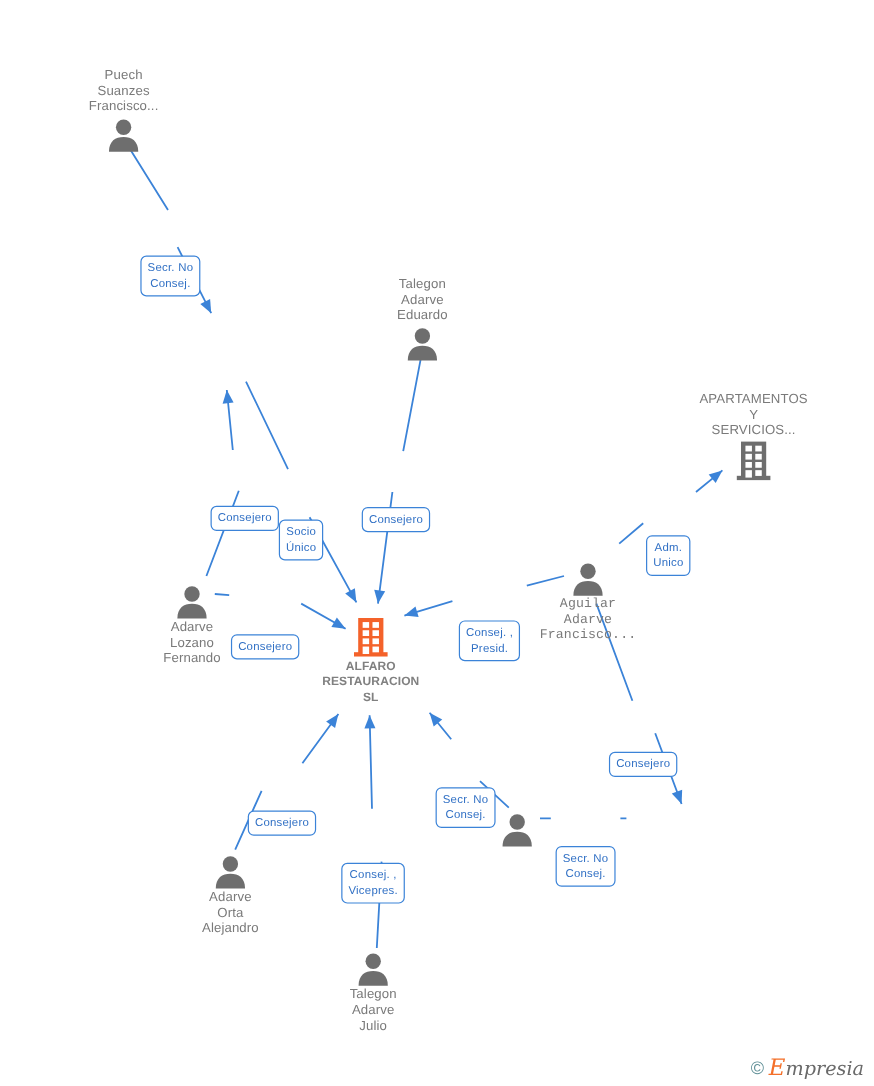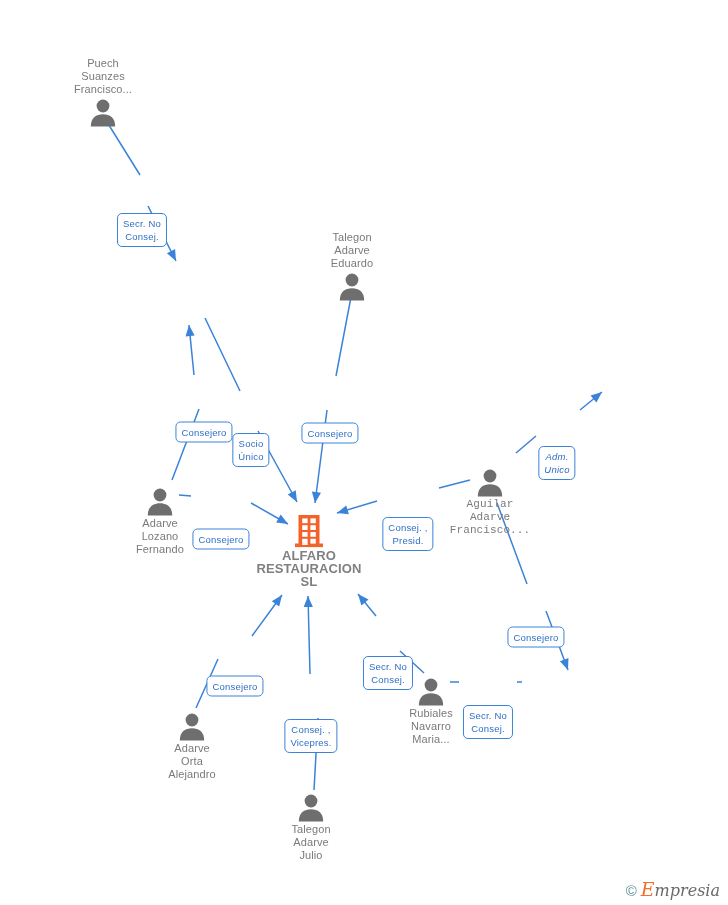--- a/index.html
+++ b/index.html
@@ -40,21 +40,21 @@
     font-size:11px;
     line-height:13px;
     letter-spacing:.1px;
     white-space:pre-line;
   }
   .node .caption.below{margin-top:1px;}
   .node .caption.above{margin-bottom:1px;}
   .node.focus .caption{
     color:#808080;
     font-weight:bold;
-    font-size:13px;
+    font-size:10px;
     line-height:13px;
   }
   .glyph{
     display:block;
     margin:0 auto;
     line-height:0;
   }
 
   
   .rel{
@@ -143,20 +143,37 @@
       </div>
       <div class="node" style="left: 352px; top: 231px;">
         <div class="caption above">Talegon
 Adarve
 Eduardo</div>
         <span class="glyph"><svg width="30" height="30" viewBox="0 0 30 30" xmlns="http://www.w3.org/2000/svg">
             <circle cx="15" cy="9" r="6.4" fill="#6e6e6e"></circle>
             <path d="M2.8 29.5 C2.8 20.6 8.2 17.2 15 17.2 C21.8 17.2 27.2 20.6 27.2 29.5 Z" fill="#6e6e6e"></path>
           </svg></span>
       </div>
+      <div class="node" style="left: 628px; top: 327px;">
+        <div class="caption above">APARTAMENTOS
+Y
+SERVICIOS...</div>
+        <span class="glyph"><svg width="30" height="34" viewBox="0 0 30 34" xmlns="http://www.w3.org/2000/svg">
+            <rect x="4.5" y="1" width="21" height="30" fill="#6e6e6e"></rect>
+            <rect x="1" y="29.5" width="28" height="3.6" fill="#6e6e6e"></rect>
+            <rect x="8.2" y="4.4" width="5.4" height="4.8" fill="#ffffff"></rect>
+            <rect x="8.2" y="11.2" width="5.4" height="4.8" fill="#ffffff"></rect>
+            <rect x="8.2" y="18" width="5.4" height="4.8" fill="#ffffff"></rect>
+            <rect x="16.4" y="4.4" width="5.4" height="4.8" fill="#ffffff"></rect>
+            <rect x="16.4" y="11.2" width="5.4" height="4.8" fill="#ffffff"></rect>
+            <rect x="16.4" y="18" width="5.4" height="4.8" fill="#ffffff"></rect>
+            <rect x="8.2" y="24.8" width="5.4" height="6.2" fill="#ffffff"></rect>
+            <rect x="16.4" y="24.8" width="5.4" height="4.8" fill="#ffffff"></rect>
+          </svg></span>
+      </div>
       <div class="node" style="left: 160px; top: 486px;">
         <span class="glyph"><svg width="30" height="30" viewBox="0 0 30 30" xmlns="http://www.w3.org/2000/svg">
             <circle cx="15" cy="9" r="6.4" fill="#6e6e6e"></circle>
             <path d="M2.8 29.5 C2.8 20.6 8.2 17.2 15 17.2 C21.8 17.2 27.2 20.6 27.2 29.5 Z" fill="#6e6e6e"></path>
           </svg></span>
         <div class="caption below">Adarve
 Lozano
 Fernando</div>
       </div>
       <div class="node focus" style="left: 309px; top: 514px;">
@@ -192,43 +209,40 @@
           </svg></span>
         <div class="caption below">Adarve
 Orta
 Alejandro</div>
       </div>
       <div class="node" style="left: 431px; top: 676px;">
         <span class="glyph"><svg width="30" height="30" viewBox="0 0 30 30" xmlns="http://www.w3.org/2000/svg">
             <circle cx="15" cy="9" r="6.4" fill="#6e6e6e"></circle>
             <path d="M2.8 29.5 C2.8 20.6 8.2 17.2 15 17.2 C21.8 17.2 27.2 20.6 27.2 29.5 Z" fill="#6e6e6e"></path>
           </svg></span>
-        <div class="caption below">Rubiales
-Navarro
-Maria...</div>
       </div>
       <div class="node" style="left: 311px; top: 792px;">
         <span class="glyph"><svg width="30" height="30" viewBox="0 0 30 30" xmlns="http://www.w3.org/2000/svg">
             <circle cx="15" cy="9" r="6.4" fill="#6e6e6e"></circle>
             <path d="M2.8 29.5 C2.8 20.6 8.2 17.2 15 17.2 C21.8 17.2 27.2 20.6 27.2 29.5 Z" fill="#6e6e6e"></path>
           </svg></span>
         <div class="caption below">Talegon
 Adarve
 Julio</div>
       </div>
       <div class="rel" style="left: 142px; top: 190px;">Secr.  No
 Consej.</div>
       <div class="rel" style="left: 204px; top: 392px;">Consejero</div>
       <div class="rel" style="left: 251px; top: 410px;">Socio
 Único</div>
       <div class="rel" style="left: 330px; top: 393px;">Consejero</div>
       <div class="rel" style="left: 221px; top: 499px;">Consejero</div>
       <div class="rel" style="left: 408px; top: 494px;">Consej. ,
 Presid.</div>
-      <div class="rel" style="left: 557px; top: 423px; font-style: italic;">Adm.
+      <div class="rel" style="left: 557px; top: 423px;">Adm.
 Unico</div>
       <div class="rel" style="left: 536px; top: 597px;">Consejero</div>
       <div class="rel" style="left: 388px; top: 633px;">Secr.  No
 Consej.</div>
       <div class="rel" style="left: 488px; top: 682px;">Secr.  No
 Consej.</div>
       <div class="rel" style="left: 235px; top: 646px;">Consejero</div>
       <div class="rel" style="left: 311px; top: 696px;">Consej. ,
 Vicepres.</div>
     </div>

